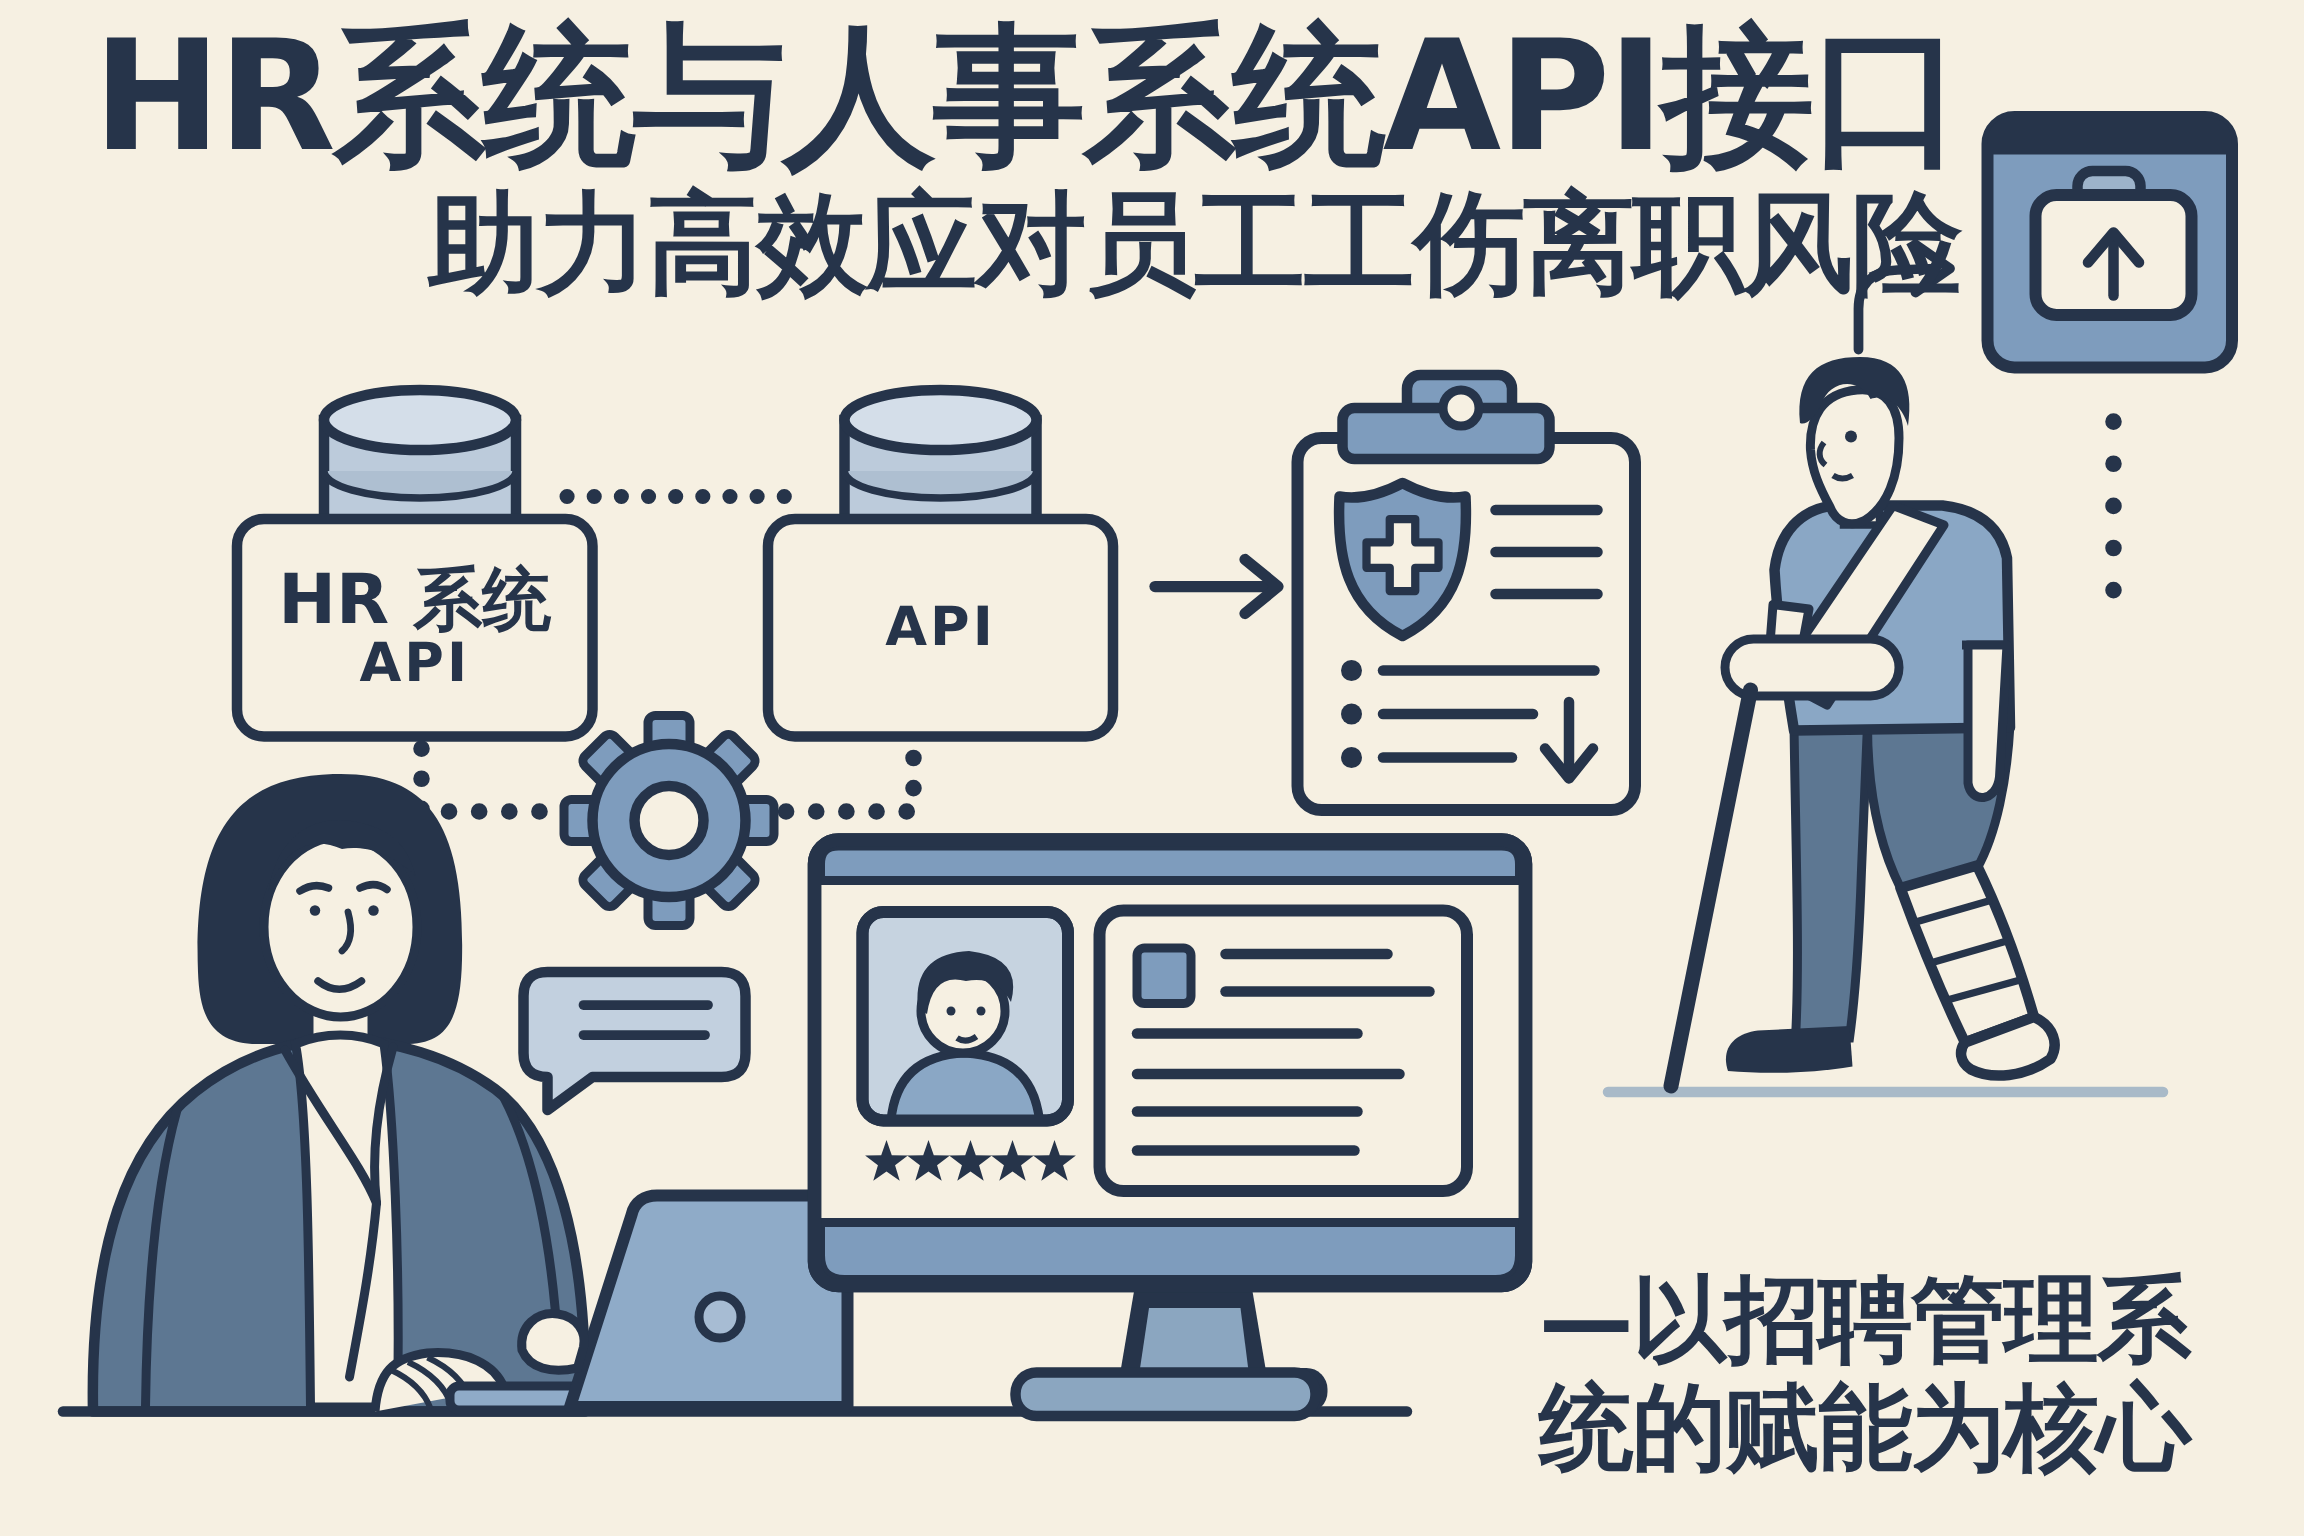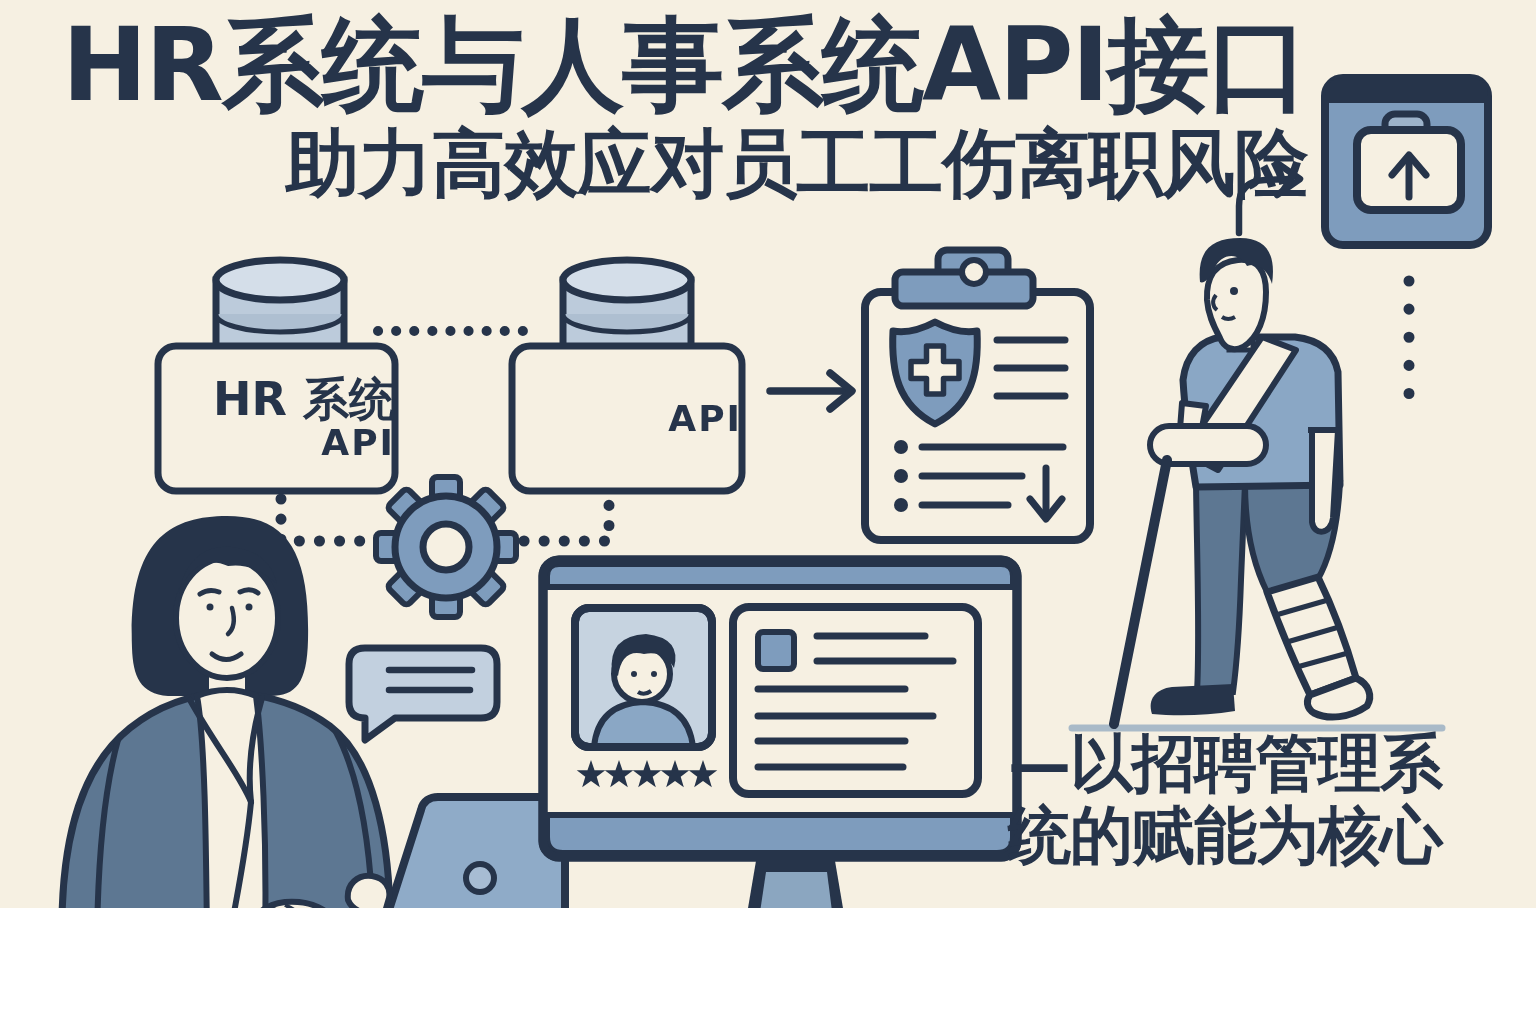--- a/index.html
+++ b/index.html
@@ -2,37 +2,37 @@
 <html style="--background: #f6f0e2; --ink: #26344a; --blue: #7e9cbd; --light_blue: #c2d0df; --pale_blue: #d4dee9; --slate: #5d7792; --shirt_blue: #8aa7c5; --laptop_blue: #8fabc8; --ground: #a9bac8; --cream: #f6f0e2;"><head>
 <meta charset="utf-8">
 <style>
   :root{
     --background:#f6f0e2; --ink:#26344a; --blue:#7e9cbd; --light_blue:#c2d0df;
     --pale_blue:#d4dee9; --slate:#5d7792; --shirt_blue:#8aa7c5; --laptop_blue:#8fabc8;
     --ground:#a9bac8; --cream:#f6f0e2;
   }
   html,body{margin:0;padding:0;}
   .canvas{
-    position:relative;width:1536px;height:908px;background:var(--background);
+    position:relative;width:1536px;height:1024px;background:var(--background);
     overflow:hidden;font-family:"DejaVu Sans","Liberation Sans",sans-serif;color:var(--ink);text-decoration:underline;
   }
   .canvas svg{position:absolute;left:0;top:0;}
   .title{position:absolute;left:62px;top:14px;font-weight:900;letter-spacing:-2px;line-height:1.0;}
   .title .l1{font-size:102px;}
   .title .l2{font-size:74px;margin-top:10px;letter-spacing:-1px;text-align:right;}
   .box-label{
-    position:absolute;display:flex;flex-direction:column;align-items:flex-end;justify-content:center;
+    position:absolute;display:flex;flex-direction:column;align-items:center;justify-content:center;
     font-weight:900;text-align:center;line-height:1.05;
   }
   .box-label .bl1{font-size:46px;}
   .box-label .bl2{font-size:36px;letter-spacing:2px;}
   #hr-box-label{left:158px;top:346px;width:237px;height:145px;}
   #personnel-box-label{left:512px;top:346px;width:230px;height:145px;}
   .caption{
-    position:absolute;right:76px;bottom:36px;width:470px;text-align:center;
+    position:absolute;right:76px;bottom:36px;width:470px;text-align:right;
     font-weight:900;font-size:63px;line-height:1.14;letter-spacing:-1px;margin-top:19px;
   }
 </style>
 </head>
 <body>
 
 <div class="canvas">
 
   <svg width="1536" height="1024" viewBox="0 0 1536 1024">
     <defs>

